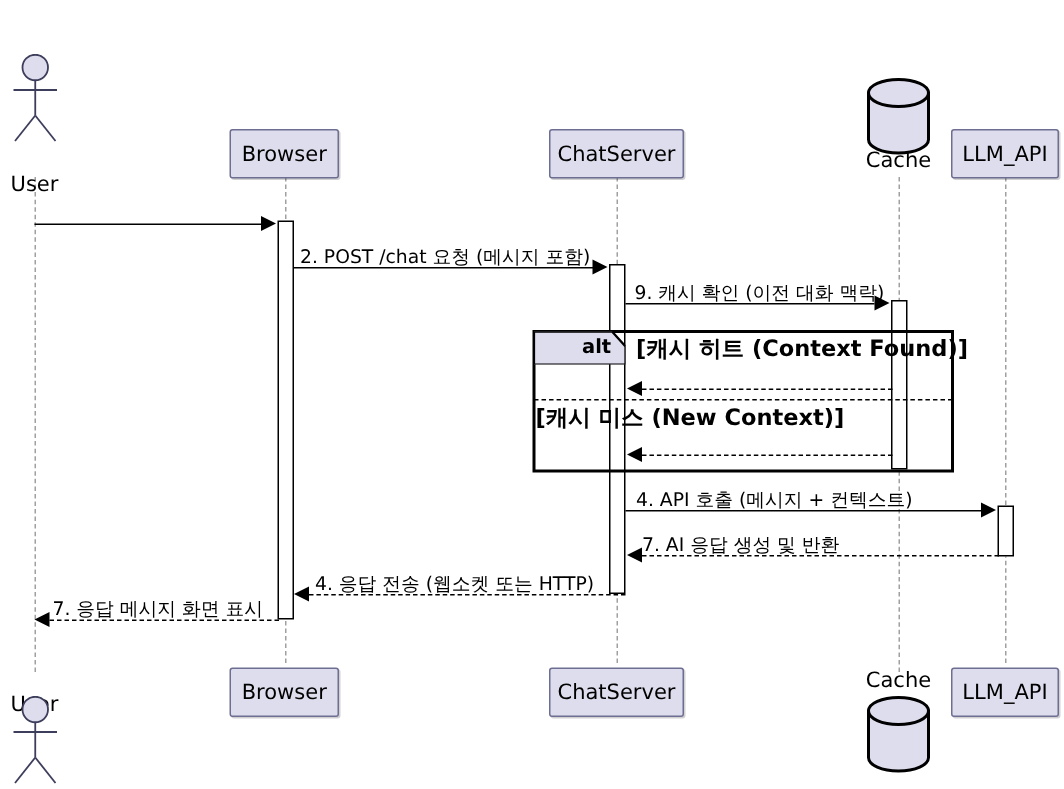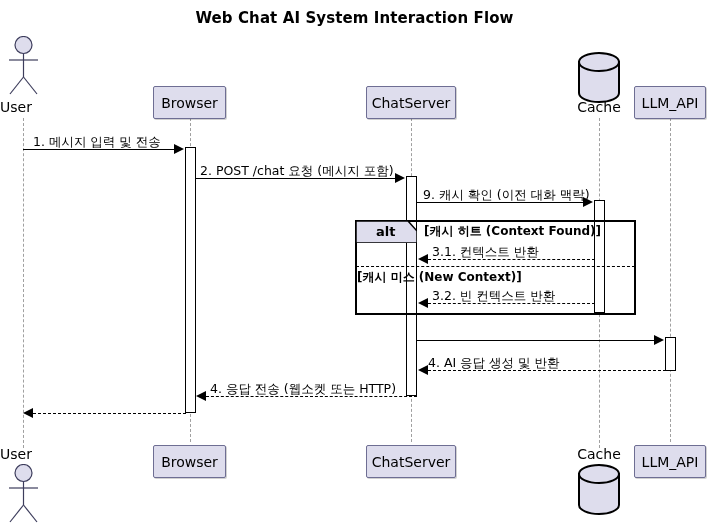--- a/index.html
+++ b/index.html
@@ -50,21 +50,22 @@
     white-space: nowrap;
     box-shadow: 1px 1px 0 rgba(0,0,0,0.18);
   }
 
   
   .actor-label {
     position: absolute;
     font-size: 14px;
     color: #000;
     white-space: nowrap;
-    text-align: left;
+    text-align: center;
+    margin-top: 16px;
   }
   .db-label {
     position: absolute;
     font-size: 14px;
     color: #000;
     white-space: nowrap;
     text-align: center;
   }
 
   
@@ -121,37 +122,36 @@
     background: transparent;
   }
   .alt-tab-label {
     position: absolute;
     font-size: 13px;
     font-weight: bold;
     color: #000;
   }
   .guard-label {
     position: absolute;
-    font-size: 12px;
+    font-size: 15px;
     font-weight: bold;
     color: #000;
     white-space: nowrap;
   }
   .alt-separator {
     position: absolute;
     height: 0;
     border-top: 1px dashed #000000;
   }
 </style>
 </head>
 <body>
 
 <div id="canvas">
 
-  <div id="diagram-title">Web Chat AI System Interaction Flow</div>
 
   <div class="lifeline" style="left:23px;  top:118px; height:330px;"></div>
   <div class="lifeline" style="left:190px; top:118px; height:324px;"></div>
   <div class="lifeline" style="left:411px; top:118px; height:324px;"></div>
   <div class="lifeline" style="left:599px; top:118px; height:330px;"></div>
   <div class="lifeline" style="left:670px; top:118px; height:324px;"></div>
 
   <svg class="abs" style="left:5px; top:36px; width:37px; height:62px;" viewBox="0 0 37 62">
     <circle cx="18.5" cy="9" r="8.5" fill="#DEDDED" stroke="#3D3D5C" stroke-width="1.2"></circle>
     <line x1="18.5" y1="17.5" x2="18.5" y2="41" stroke="#3D3D5C" stroke-width="1.2"></line>
@@ -182,59 +182,58 @@
   <div class="activation" style="left:185px; top:147px; height:266px;"></div>
   <div class="activation" style="left:406px; top:176px; height:220px;"></div>
   <div class="activation" style="left:594px; top:200px; height:113px;"></div>
   <div class="activation" style="left:665px; top:337px; height:34px;"></div>
 
   <div id="alt-frame" style="left:355px; top:220px; width:281px; height:95px;"></div>
 
   <svg class="abs" style="left:356px; top:221px; width:61px; height:22px;" viewBox="0 0 61 22">
     <path d="M0,0 L52,0 L61,10 L61,22 L0,22 Z" fill="#DEDDED" stroke="#000000" stroke-width="1.5"></path>
   </svg>
-  <div class="alt-tab-label" style="left:376px; top:224px;">alt</div>
+  <div class="alt-tab-label" style="left:388px; top:224px;">alt</div>
 
   <div class="guard-label" style="left:424px; top:223px;">[캐시 히트 (Context Found)]</div>
 
   <div class="alt-separator" style="left:356px; top:266px; width:279px;"></div>
 
   <div class="guard-label" style="left:357px; top:269px;">[캐시 미스 (New Context)]</div>
 
-  <div class="msg-label" style="left:33px; top:134px;">1. 메시지 입력 및 전송</div>
   <div class="msg-line" style="left:23px; top:149px; width:152px;"></div>
   <div class="arrowhead right" style="left:174px; top:144px;"></div>
 
   <div class="msg-label" style="left:200px; top:163px;text-align:center;">2. POST /chat 요청 (메시지 포함)</div>
   <div class="msg-line" style="left:196px; top:178px; width:200px;"></div>
   <div class="arrowhead right" style="left:395px; top:173px;"></div>
 
   <div class="msg-label" style="left:423px; top:187px;">9. 캐시 확인 (이전 대화 맥락)</div>
   <div class="msg-line" style="left:417px; top:202px; width:166px;"></div>
   <div class="arrowhead right" style="left:583px; top:197px;"></div>
 
-  <div class="msg-label" style="left:432px; top:244px;">3.1. 컨텍스트 반환</div>
   <div class="msg-line dashed" style="left:428px; top:259px; width:167px;"></div>
   <div class="arrowhead left" style="left:418px; top:254px;"></div>
 
-  <div class="msg-label" style="left:432px; top:288px;">3.2. 빈 컨텍스트 반환</div>
   <div class="msg-line dashed" style="left:428px; top:303px; width:167px;"></div>
   <div class="arrowhead left" style="left:418px; top:298px;"></div>
 
+  <div class="msg-label" style="left:424px; top:325px;">4. API 호출 (메시지 + 컨텍스트)</div>
   <div class="msg-line" style="left:417px; top:340px; width:237px;"></div>
   <div class="arrowhead right" style="left:654px; top:335px;"></div>
 
-  <div class="msg-label" style="left:428px; top:355px;">4. AI 응답 생성 및 반환</div>
+  <div class="msg-label" style="left:428px; top:355px;">7. AI 응답 생성 및 반환</div>
   <div class="msg-line dashed" style="left:428px; top:370px; width:238px;"></div>
   <div class="arrowhead left" style="left:418px; top:365px;"></div>
 
   <div class="msg-label" style="left:210px; top:381px;">4. 응답 전송 (웹소켓 또는 HTTP)</div>
   <div class="msg-line dashed" style="left:206px; top:396px; width:211px;"></div>
   <div class="arrowhead left" style="left:196px; top:391px;"></div>
 
+  <div class="msg-label" style="left:35px; top:398px;">7. 응답 메시지 화면 표시</div>
   <div class="msg-line dashed" style="left:33px; top:413px; width:153px;"></div>
   <div class="arrowhead left" style="left:23px; top:408px;"></div>
 
   <div class="actor-label" style="left:0px; top:446px; width:46px;">User</div>
   <svg class="abs" style="left:5px; top:464px; width:37px; height:62px;" viewBox="0 0 37 62">
     <circle cx="18.5" cy="9" r="8.5" fill="#DEDDED" stroke="#3D3D5C" stroke-width="1.2"></circle>
     <line x1="18.5" y1="17.5" x2="18.5" y2="41" stroke="#3D3D5C" stroke-width="1.2"></line>
     <line x1="4" y1="24" x2="33" y2="24" stroke="#3D3D5C" stroke-width="1.2"></line>
     <line x1="18.5" y1="41" x2="5" y2="58" stroke="#3D3D5C" stroke-width="1.2"></line>
     <line x1="18.5" y1="41" x2="32" y2="58" stroke="#3D3D5C" stroke-width="1.2"></line>

